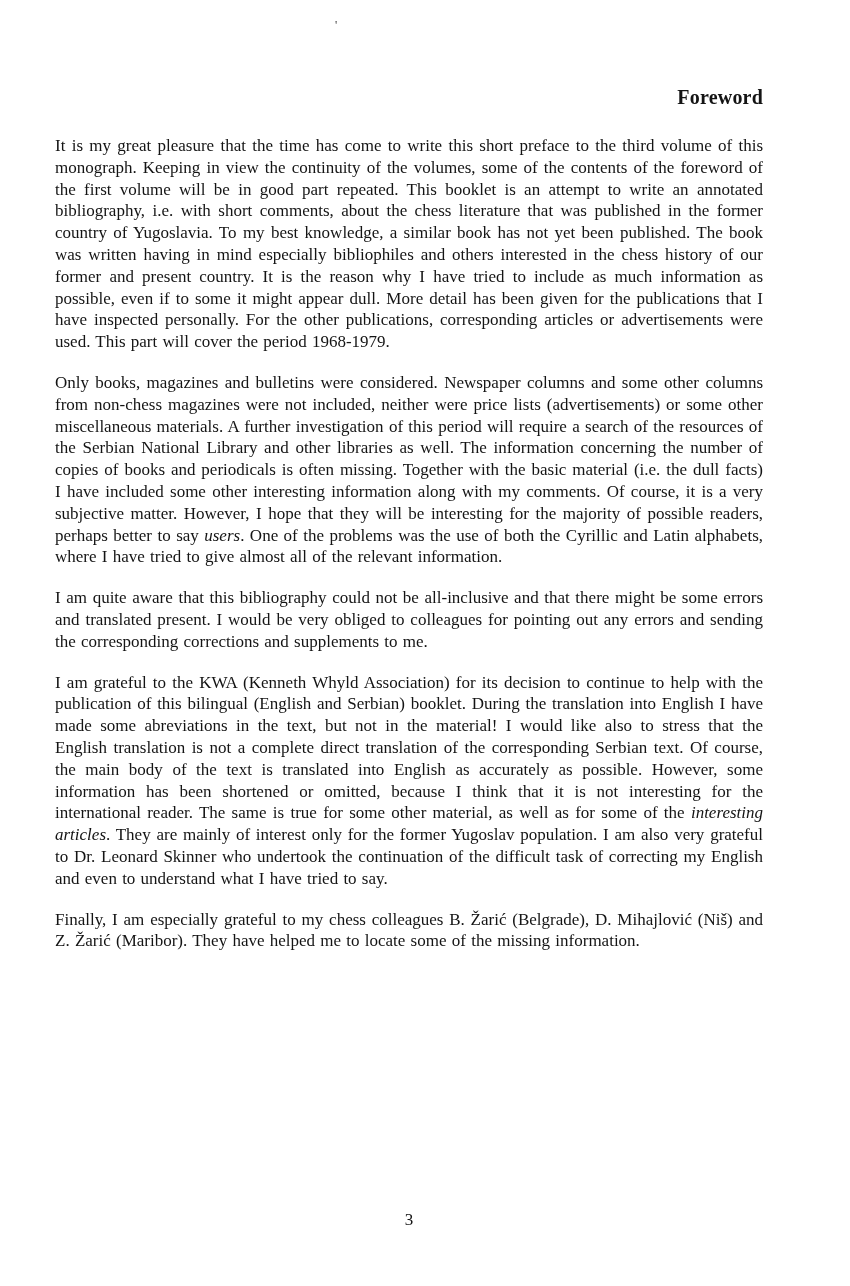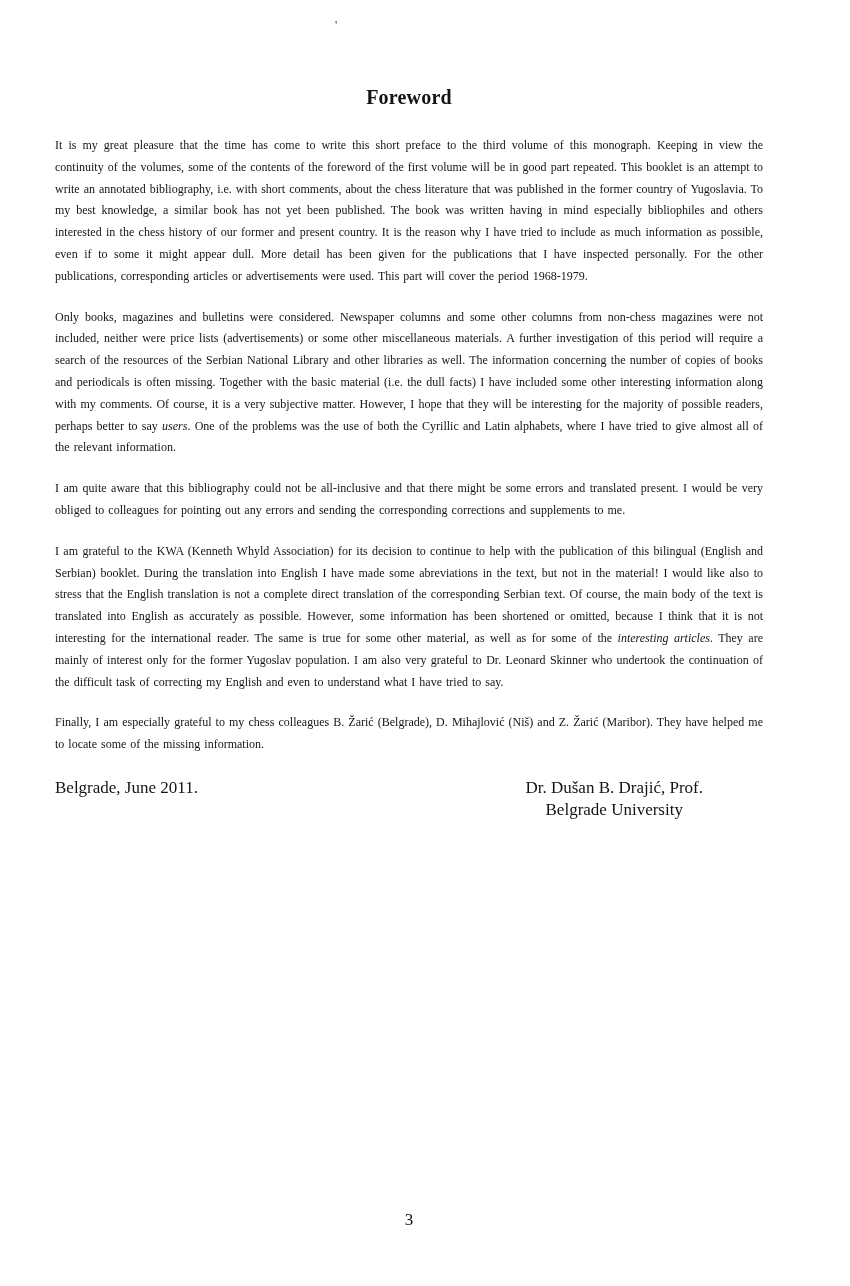--- a/index.html
+++ b/index.html
@@ -19,26 +19,26 @@
     position: absolute;
     top: 0;
     left: 55px;
     width: 708px;
   }
   .title {
     margin: 84px 0 0 0;
     font-size: 20px;
     line-height: 26px;
     font-weight: bold;
-    text-align: center;
+    text-align: right;
     letter-spacing: 0.2px;
   }
   .para {
     margin: 19px 0 0 0;
-    font-size: 12px;
+    font-size: 17px;
     line-height: 21.8px;
     text-align: justify;
     text-justify: inter-word;
     word-spacing: 1px;
   }
   .para.first {
     margin-top: 25px;
   }
   .para i {
   }
@@ -84,23 +84,16 @@
   <p class="para first">It is my great pleasure that the time has come to write this short preface to the third volume of this monograph. Keeping in view the continuity of the volumes, some of the contents of the foreword of the first volume will be in good part repeated. This booklet is an attempt to write an annotated bibliography, i.e. with short comments, about the chess literature that was published in the former country of Yugoslavia. To my best knowledge, a similar book has not yet been published. The book was written having in mind especially bibliophiles and others interested in the chess history of our former and present country. It is the reason why I have tried to include as much information as possible, even if to some it might appear dull. More detail has been given for the publications that I have inspected personally. For the other publications, corresponding articles or advertisements were used. This part will cover the period 1968-1979.</p>
 
   <p class="para"><span>Only books, magazines and bulletins were considered. Newspaper columns and some other columns from non-chess magazines were not included, neither were price lists (advertisements) or some other miscellaneous materials. A further investigation of this period will require a search of the resources of the Serbian National Library and other libraries as well. The information concerning the number of copies of books and periodicals is often missing. Together with the basic material (i.e. the dull facts) I have included some other interesting information along with my comments. Of course, it is a very subjective matter. However, I hope that they will be interesting for the majority of possible readers, perhaps better to say </span><i>users</i><span>. One of the problems was the use of both the Cyrillic and Latin alphabets, where I have tried to give almost all of the relevant information.</span></p>
 
   <p class="para">I am quite aware that this bibliography could not be all-inclusive and that there might be some errors and translated present. I would be very obliged to colleagues for pointing out any errors and sending the corresponding corrections and supplements to me.</p>
 
   <p class="para"><span>I am grateful to the KWA (Kenneth Whyld Association) for its decision to continue to help with the publication of this bilingual (English and Serbian) booklet. During the translation into English I have made some abreviations in the text, but not in the material! I would like also to stress that the English translation is not a complete direct translation of the corresponding Serbian text. Of course, the main body of the text is translated into English as accurately as possible. However, some information has been shortened or omitted, because I think that it is not interesting for the international reader. The same is true for some other material, as well as for some of the </span><i>interesting articles</i><span>. They are mainly of interest only for the former Yugoslav population. I am also very grateful to Dr. Leonard Skinner who undertook the continuation of the difficult task of correcting my English and even to understand what I have tried to say.</span></p>
 
   <p class="para">Finally, I am especially grateful to my chess colleagues B. Žarić (Belgrade), D. Mihajlović (Niš) and Z. Žarić (Maribor). They have helped me to locate some of the missing information.</p>
 
-  <div class="sig-row">
-    <span class="sig-left">Belgrade, June 2011.</span>
-    <span class="sig-right">
-      <span>Dr. Dušan B. Drajić, Prof.</span><br>
-      <span>Belgrade University</span>
-    </span>
-  </div>
 
 </div>
 
 <div class="page-number">3</div>
 
 </body></html>

